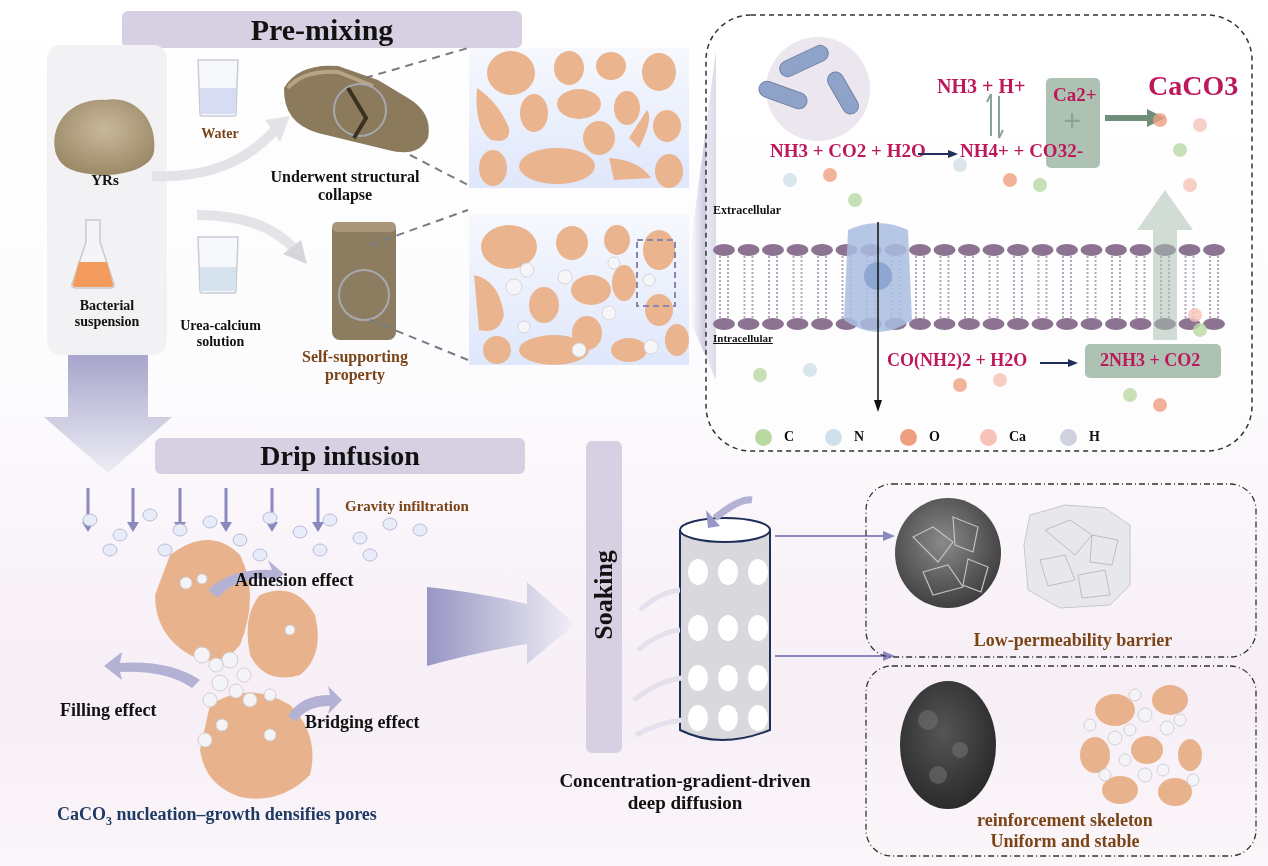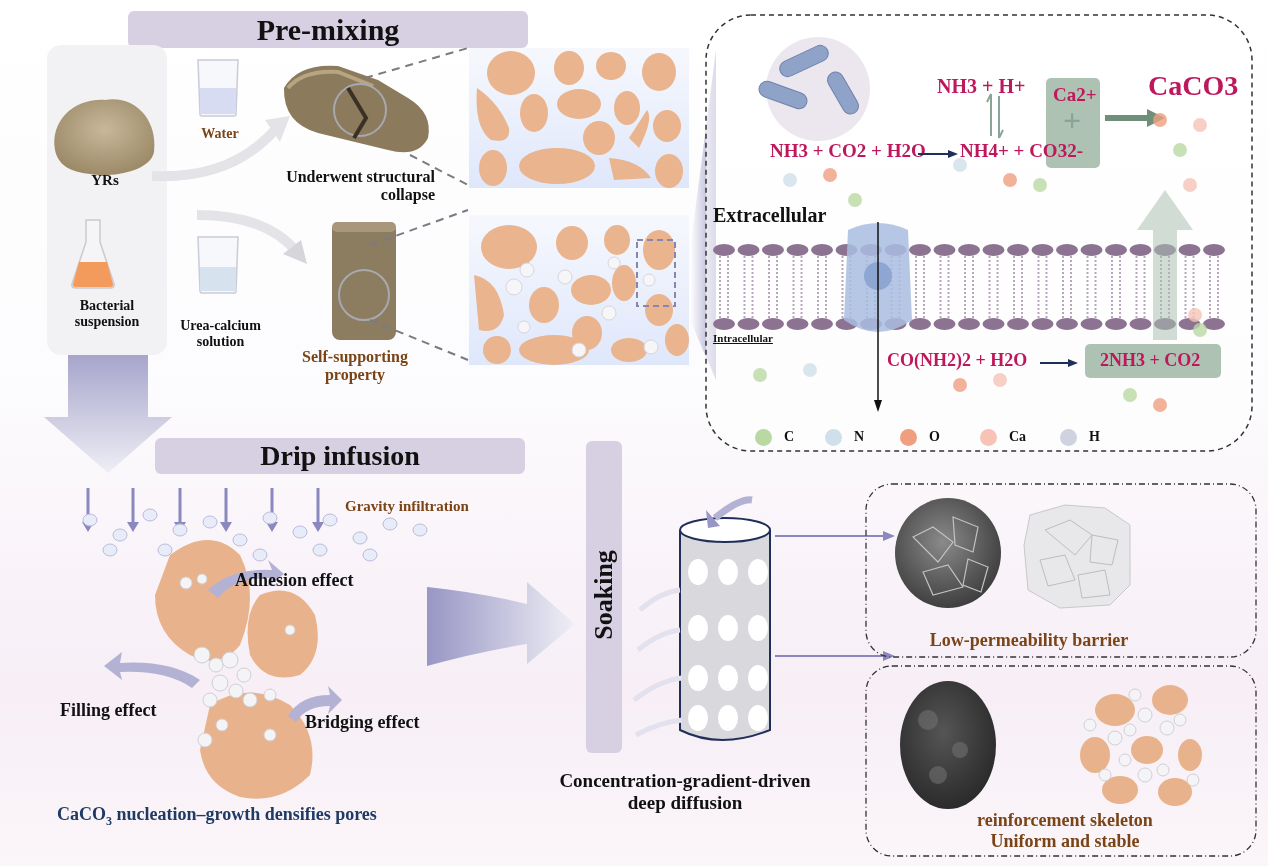--- a/index.html
+++ b/index.html
@@ -11,21 +11,21 @@
   .lbl{position:absolute;font-weight:bold;text-align:center;line-height:1.15;}
   .brown{color:#7a4417;}
   .navy{color:#1f3a63;}
   .chem{position:absolute;font-weight:bold;color:#be185d;white-space:nowrap;}
   svg{position:absolute;overflow:visible;}
   .eqbox{position:absolute;background:#9fb7a6;opacity:.85;border-radius:5px;}
 </style>
 </head>
 <body>
 
-<div class="banner" style="left:128px;top:11px;width:400px;height:37px;font-size:30px;line-height:37px;">Pre-mixing</div>
+<div class="banner" style="left:122px;top:11px;width:400px;height:37px;font-size:30px;line-height:37px;">Pre-mixing</div>
 
 <div class="abs" style="left:47px;top:45px;width:120px;height:310px;background:#f2f2f4;border-radius:14px;"></div>
 
 <svg style="left:50px;top:90px;" width="110" height="90">
   <defs>
       <radialGradient id="pw" cx="50%" cy="40%" r="60%">
         <stop offset="0" stop-color="#c8b89a"></stop>
         <stop offset="1" stop-color="#9c8a68"></stop>
       </radialGradient>
     </defs>
@@ -59,21 +59,21 @@
   <path d="M2,5 Q70,5 100,40" stroke="#e4e4e8" stroke-width="10" fill="none"></path>
   <polygon points="88,44 112,54 106,30" fill="#d6d6da"></polygon>
 </svg>
 
 <svg style="left:278px;top:58px;" width="160" height="100">
   <path d="M6,30 Q20,5 60,8 L100,22 L130,40 Q155,55 150,80 Q140,100 110,92 L40,75 Q5,65 6,30Z" fill="#8b7a5c"></path>
   <path d="M10,30 Q25,12 60,14 L95,28" fill="none" stroke="#b7a482" stroke-width="4"></path>
   <circle cx="82" cy="52" r="26" fill="none" stroke="#a8a8b0" stroke-width="2"></circle>
   <path d="M70,30 L88,60 L76,80" stroke="#3a3024" stroke-width="4" fill="none"></path>
 </svg>
-<div class="lbl" style="left:255px;top:168px;width:180px;font-size:16px;text-align:right;">Underwent structural collapse</div>
+<div class="lbl" style="left:255px;top:168px;width:180px;font-size:16px;">Underwent structural collapse</div>
 
 <svg style="left:330px;top:220px;" width="70" height="125">
   <rect x="2" y="2" width="64" height="118" rx="8" fill="#8d7d60"></rect>
   <rect x="2" y="2" width="64" height="10" rx="5" fill="#a8977a"></rect>
   <circle cx="34" cy="75" r="25" fill="none" stroke="#a8a8b0" stroke-width="2"></circle>
 </svg>
 <div class="lbl brown" style="left:280px;top:348px;width:150px;font-size:16px;">Self-supporting property</div>
 
 <svg style="left:0;top:0;" width="1268" height="866">
   <g stroke="#7a7a82" stroke-width="2" stroke-dasharray="8,6" fill="none">
@@ -180,21 +180,21 @@
 </svg>
 <div class="chem" style="left:1148px;top:70px;font-size:28px;">CaCO3</div>
 
 <div class="chem" style="left:770px;top:140px;font-size:19px;">NH3 + CO2 + H2O</div>
 <svg style="left:918px;top:148px;" width="40" height="12">
   <path d="M0,6 L32,6" stroke="#1f2f5a" stroke-width="2"></path>
     <polygon points="30,2 40,6 30,10" fill="#1f2f5a"></polygon>
 </svg>
 <div class="chem" style="left:960px;top:140px;font-size:19px;">NH4+ + CO32-</div>
 
-<div class="lbl" style="left:713px;top:204px;font-size:20px;text-align:center;">Extracellular</div>
+<div class="lbl" style="left:713px;top:204px;font-size:12px;text-align:center;">Extracellular</div>
 
 <svg style="left:712px;top:236px;" width="514" height="100">
   <g id="mem">
       <ellipse cx="12" cy="14" rx="11" ry="6" fill="#8b7391"></ellipse>
       <ellipse cx="12" cy="88" rx="11" ry="6" fill="#8b7391"></ellipse>
       <path d="M8,20 L8,82 M16,20 L16,82" stroke="#b7a6bd" stroke-width="2" stroke-dasharray="2,2"></path>
       <ellipse cx="36.5" cy="14" rx="11" ry="6" fill="#8b7391"></ellipse>
       <ellipse cx="36.5" cy="88" rx="11" ry="6" fill="#8b7391"></ellipse>
       <path d="M32.5,20 L32.5,82 M40.5,20 L40.5,82" stroke="#b7a6bd" stroke-width="2" stroke-dasharray="2,2"></path>
       <ellipse cx="61" cy="14" rx="11" ry="6" fill="#8b7391"></ellipse>
@@ -483,21 +483,21 @@
 </svg>
 <svg style="left:1020px;top:500px;" width="115" height="110">
   <path d="M10,15 L45,5 L85,8 L110,25 L110,85 L90,105 L40,108 L8,90 L4,45Z" fill="#e8e8ea" stroke="#c8c8cc"></path>
   <g stroke="#bdbdc2" fill="none">
       <path d="M25,30 L50,20 L72,35 L55,55Z"></path>
       <path d="M72,35 L98,40 L92,65 L70,62Z"></path>
       <path d="M20,60 L45,55 L55,80 L28,86Z"></path>
       <path d="M58,75 L85,70 L90,95 L62,98Z"></path>
     </g>
 </svg>
-<div class="lbl brown" style="left:884px;top:630px;width:290px;font-size:18px;">Low-permeability barrier</div>
+<div class="lbl brown" style="left:928px;top:630px;width:290px;font-size:18px;">Low-permeability barrier</div>
 
 <svg style="left:865px;top:665px;" width="395" height="195">
   <rect x="1" y="1" width="390" height="190" rx="26" fill="none" stroke="#333" stroke-width="1.3" stroke-dasharray="6,3,1,3"></rect>
 </svg>
 <svg style="left:898px;top:680px;" width="100" height="130">
   <defs>
       <radialGradient id="sem2" cx="45%" cy="40%" r="60%">
         <stop offset="0" stop-color="#555"></stop>
         <stop offset="1" stop-color="#2b2b2b"></stop>
       </radialGradient>

